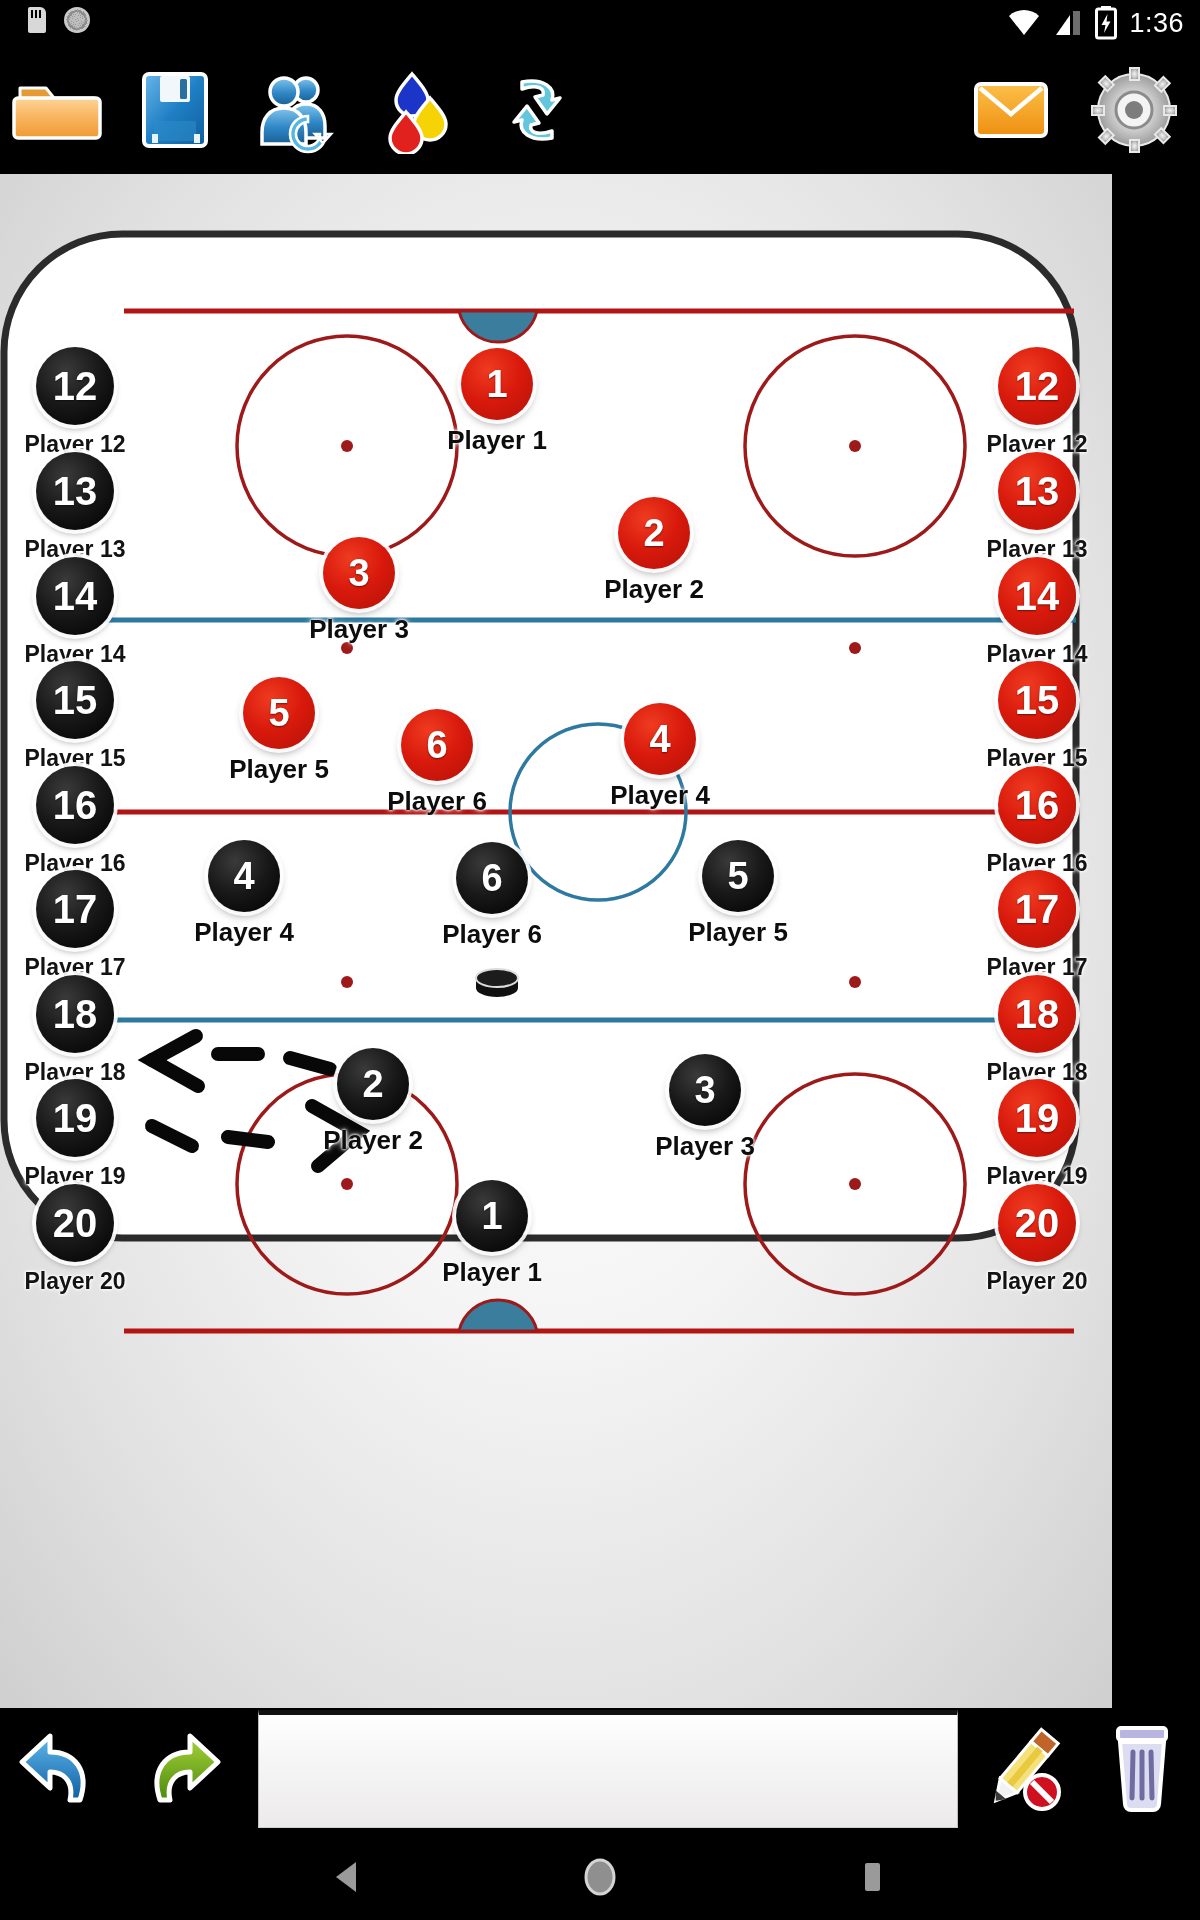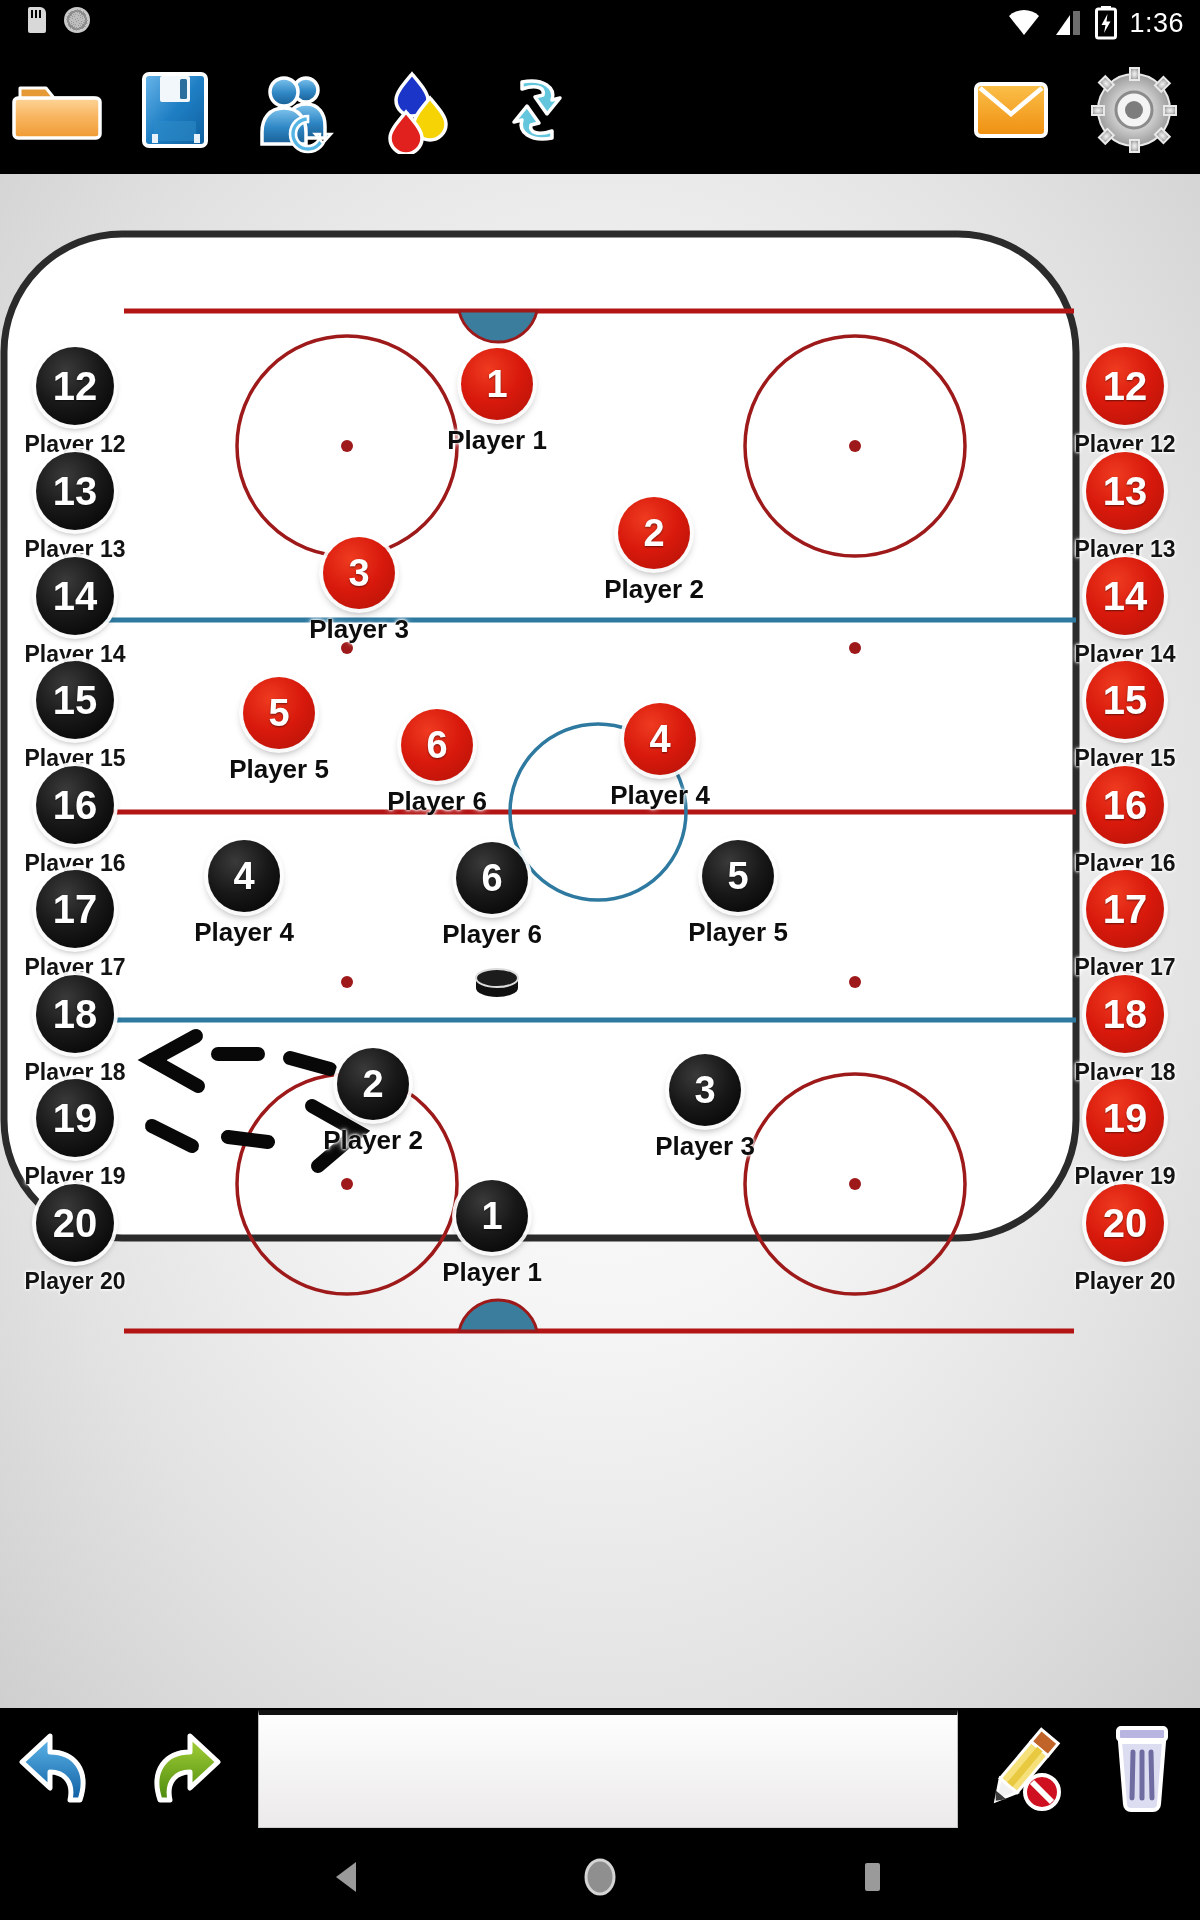--- a/index.html
+++ b/index.html
@@ -42,21 +42,21 @@
   
   .toolbar-top {
     position: absolute; left: 0; top: 46px; width: 1200px; height: 128px;
     background: #000;
   }
   .tbtn { position: absolute; top: 20px; width: 90px; height: 88px; cursor: pointer; }
   .tbtn svg { display:block; width:90px; height:88px; }
 
   
   .board {
-    position: absolute; left: 0; top: 174px; width: 1200px; height: 1534px;
+    position: absolute; left: 0; top: 174px; width: 1112px; height: 1534px;
     background: radial-gradient(ellipse at 50% 45%, #ffffff 0%, #f5f5f5 38%, #e2e2e2 72%, #cfcfcf 100%);
     overflow: hidden;
   }
   .rink-svg { position:absolute; left:0; top:0; width:1200px; height:1534px; }
 
   
   .roster { position: absolute; top: 0; width: 150px; }
   .roster-left { left: 0; }
   .roster-right { right: 0; }
   .roster-item { position: absolute; width: 150px; text-align: center; cursor: pointer; }

